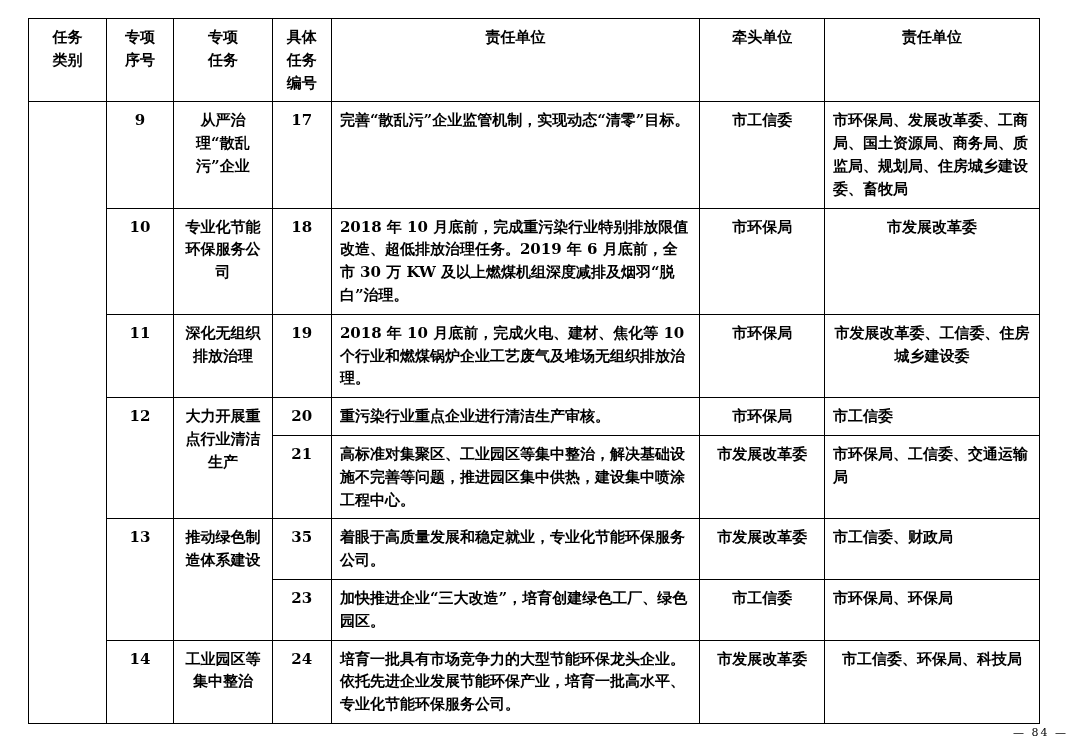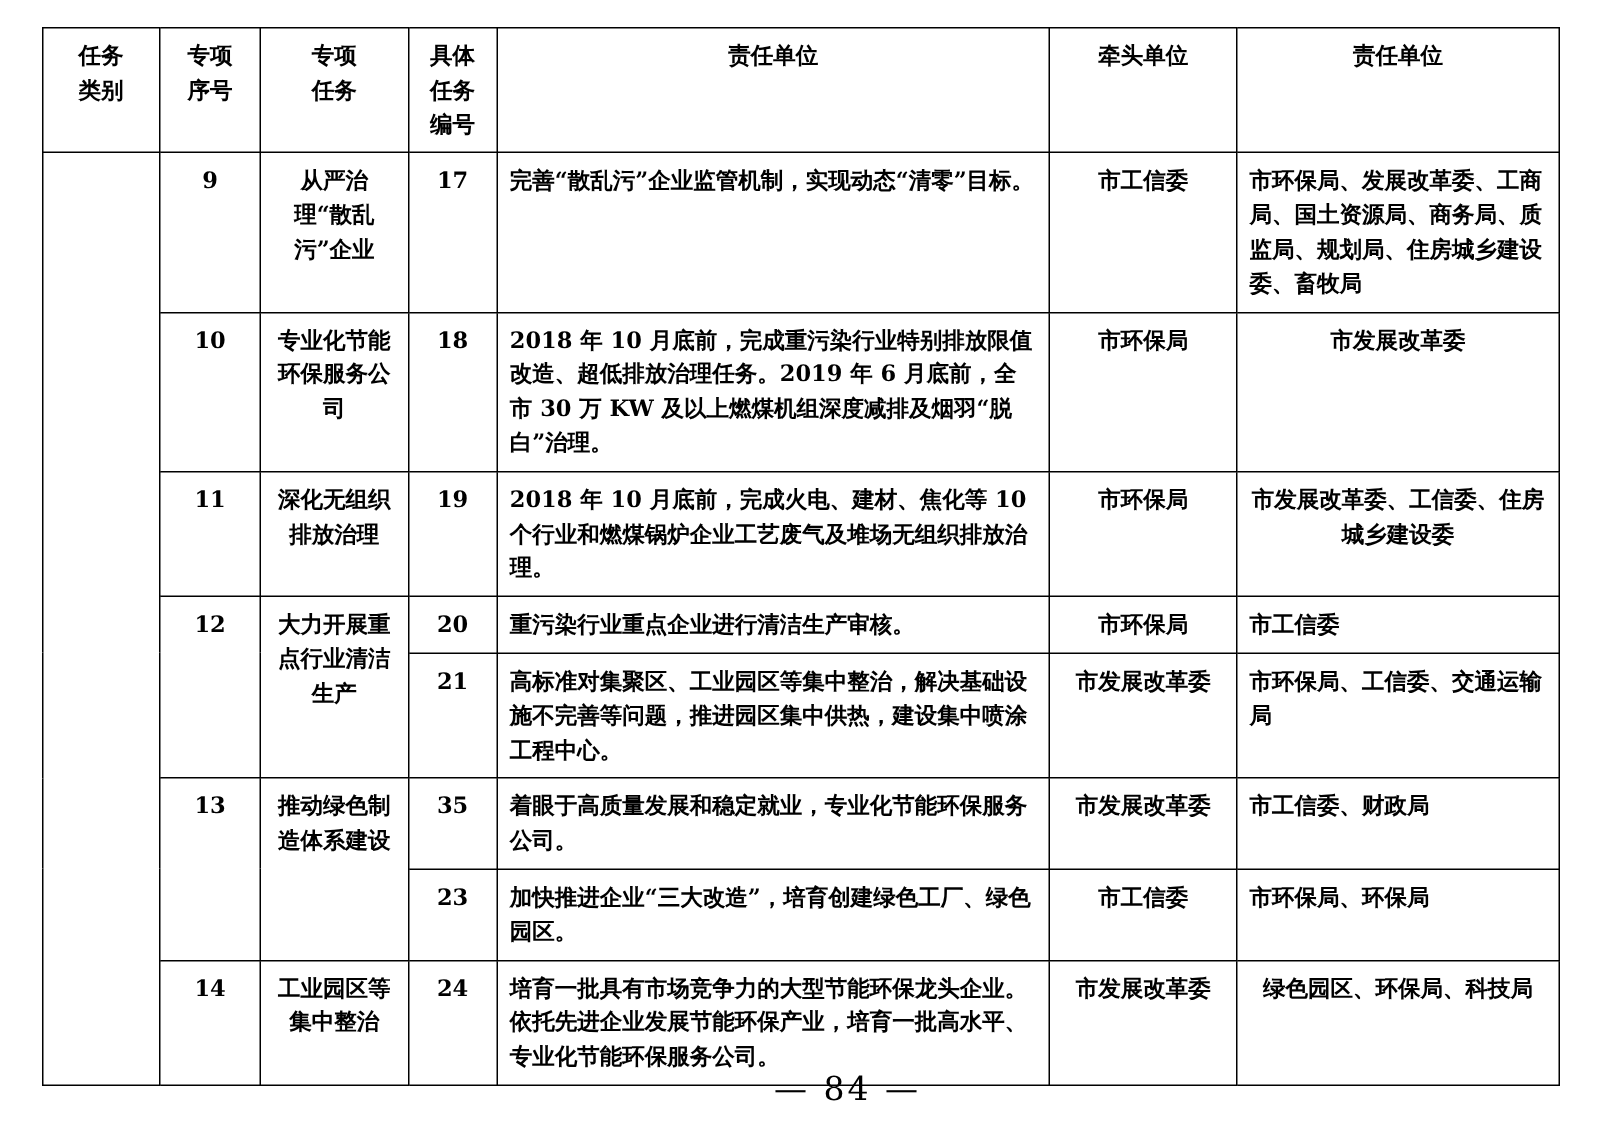--- a/index.html
+++ b/index.html
@@ -65,23 +65,23 @@
   .col-f { width: 122px; }
   .col-g { width: 210px; }
 
   .hdr-line { display: block; }
 
   .footer {
     position: absolute;
     left: 0;
     right: 0;
     bottom: 8px;
-    text-align: center;
+    text-align: right;
     padding-left: 62px;
-    font-size: 22px;
+    font-size: 11px;
     letter-spacing: 2px;
     font-family: "DejaVu Serif", "Liberation Serif", serif;
   }
 </style>
 </head>
 <body>
 
 <div class="page">
 
   <table class="task-table">
@@ -185,20 +185,20 @@
         <td class="c-center-mid">市工信委</td>
         <td>市环保局、环保局</td>
       </tr>
 
       <tr>
         <td class="c-num">14</td>
         <td class="c-mid">工业园区等集中整治</td>
         <td class="c-num">24</td>
         <td>培育一批具有市场竞争力的大型节能环保龙头企业。依托先进企业发展节能环保产业，培育一批高水平、专业化节能环保服务公司。</td>
         <td class="c-center-mid">市发展改革委</td>
-        <td class="c-mid">绿色园区、环保局、科技局</td>
+        <td class="c-mid">市工信委、环保局、科技局</td>
       </tr>
 
     </tbody>
   </table>
 
   <div class="footer">— 84 —</div>
 </div>
 
 </body></html>

